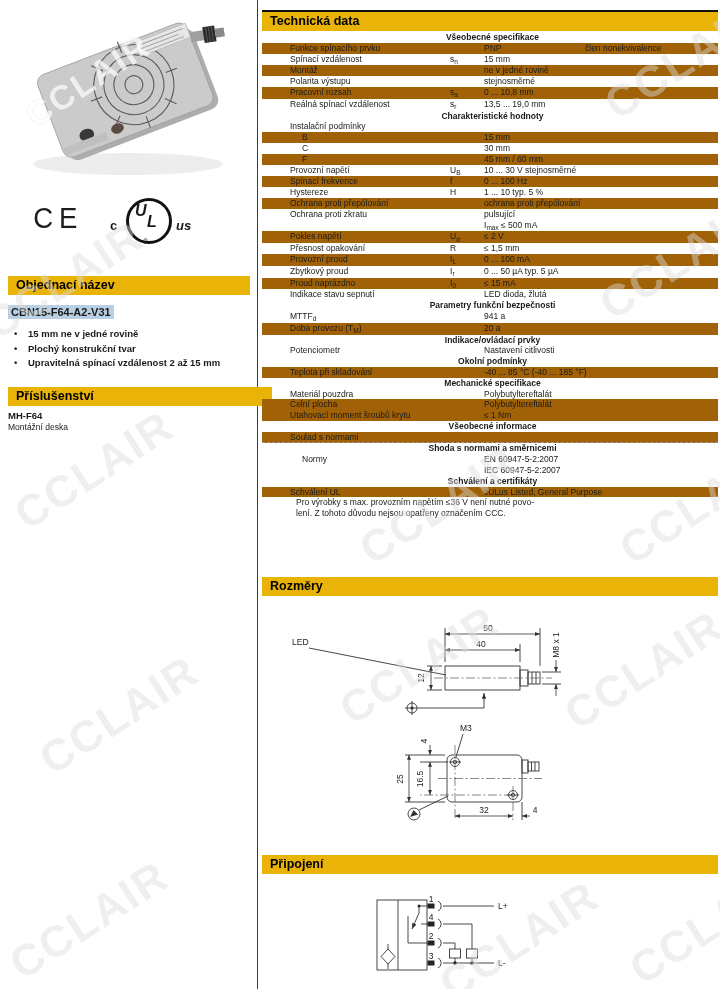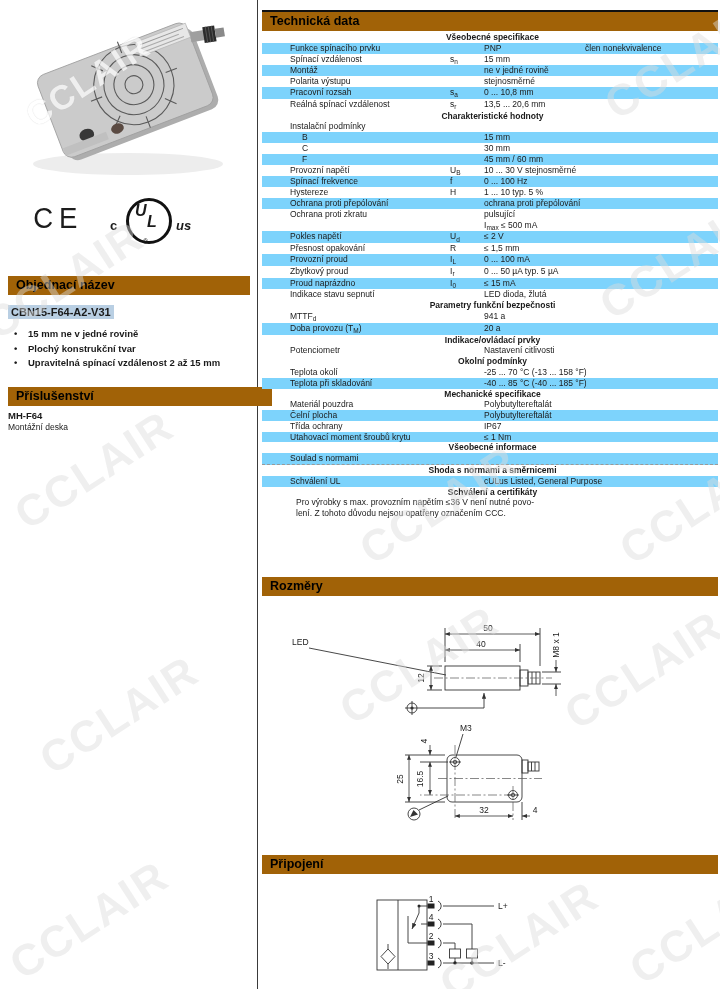--- a/index.html
+++ b/index.html
@@ -4,21 +4,21 @@
 <style>
   html,body{margin:0;padding:0;background:#fff;}
   #page{position:relative;width:720px;height:989px;background:#fff;overflow:hidden;
         font-family:"Liberation Sans",sans-serif;color:#1a1a1a;}
   .wm{position:absolute;font-size:44px;font-weight:bold;letter-spacing:2px;color:#dcdcdc;
       opacity:.45;transform:rotate(-33deg);z-index:6;pointer-events:none;white-space:nowrap;}
   .wm.photo-wm{font-size:34px;color:#ffffff;opacity:.7;text-shadow:0 0 1px #bbb;z-index:7;}
   
   #divider{position:absolute;left:257px;top:0;width:1px;height:989px;background:#3a3a3a;}
   
-  .bar{position:absolute;background:#a16207;height:19px;line-height:19px;font-weight:bold;
+  .bar{position:absolute;background:#eab308;height:19px;line-height:19px;font-weight:bold;
        font-size:12.5px;color:#000;}
   .bar.right{left:262px;width:456px;padding-left:0;}
   .bar span{padding-left:8px;}
   #tech-bar{top:10px;border-top:2px solid #111;}
   #dims-bar{top:577px;}
   #conn-bar{top:855px;}
   #order-bar{left:8px;top:276px;width:242px;}
   #acc-bar{left:8px;top:387px;width:264px;}
   
   #photo{position:absolute;left:8px;top:6px;width:244px;height:180px;background:#fff;}
@@ -36,21 +36,21 @@
                 background:#b9cfe3;padding:1px 3px;}
   #bullets{position:absolute;left:8px;top:328px;width:225px;}
   .bullet{position:relative;font-size:9.5px;font-weight:bold;line-height:12.5px;
           padding-left:20px;margin-bottom:2px;width:205px;}
   .bullet .dot{position:absolute;left:6px;top:0;}
   #acc-model{position:absolute;left:8px;top:410px;font-size:9.5px;font-weight:bold;}
   #acc-desc{position:absolute;left:8px;top:422px;font-size:8.5px;}
   
   #tech-rows{position:absolute;left:262px;top:32px;width:456px;}
   .trow{display:flex;min-height:10.8px;line-height:10.8px;font-size:8.5px;}
-  .trow.shaded{background:#7dd3fc;}
+  .trow.shaded{background:#a16207;}
   .trow.dashed{border-bottom:1px dashed #9a9a9a;}
   .trow.tsec{font-weight:bold;padding-left:5px;justify-content:center;}
   .lbl{width:188px;padding-left:28px;box-sizing:border-box;flex:none;}
   .lbl.ind2{padding-left:40px;}
   .sym{width:34px;flex:none;}
   .val{flex:1;position:relative;}
   .vline{display:block;position:relative;}
   .v2{position:absolute;left:101px;top:0;}
   .sub{font-size:6.5px;position:relative;top:2.5px;}
   
@@ -189,21 +189,21 @@
         <span class="lbl"><span>Pracovní rozsah</span></span>
         <span class="sym"><span>s</span><span class="sub">a</span></span>
         <span class="val">
           <span class="vline"><span>0 ... 10,8 mm</span></span>
         </span>
       </div>
       <div class="trow">
         <span class="lbl"><span>Reálná spínací vzdálenost</span></span>
         <span class="sym"><span>s</span><span class="sub">r</span></span>
         <span class="val">
-          <span class="vline"><span>13,5 ... 20,6 mm</span></span>
+          <span class="vline"><span>13,5 ... 19,0 mm</span></span>
         </span>
       </div>
       <div class="trow tsec">
         <span>Charakteristické hodnoty</span>
       </div>
       <div class="trow">
         <span class="lbl"><span>Instalační podmínky</span></span>
         <span class="sym"></span>
         <span class="val"></span>
       </div>
@@ -329,27 +329,20 @@
       <div class="trow">
         <span class="lbl"><span>Potenciometr</span></span>
         <span class="sym"></span>
         <span class="val">
           <span class="vline"><span>Nastavení citlivosti</span></span>
         </span>
       </div>
       <div class="trow tsec">
         <span>Okolní podmínky</span>
       </div>
-      <div class="trow">
-        <span class="lbl"><span>Teplota okolí</span></span>
-        <span class="sym"></span>
-        <span class="val">
-          <span class="vline"><span>-25 ... 70 °C (-13 ... 158 °F)</span></span>
-        </span>
-      </div>
       <div class="trow shaded">
         <span class="lbl"><span>Teplota při skladování</span></span>
         <span class="sym"></span>
         <span class="val">
           <span class="vline"><span>-40 ... 85 °C (-40 ... 185 °F)</span></span>
         </span>
       </div>
       <div class="trow tsec">
         <span>Mechanické specifikace</span>
       </div>
@@ -358,56 +351,57 @@
         <span class="sym"></span>
         <span class="val">
           <span class="vline"><span>Polybutyltereftalát</span></span>
         </span>
       </div>
       <div class="trow shaded">
         <span class="lbl"><span>Čelní plocha</span></span>
         <span class="sym"></span>
         <span class="val">
           <span class="vline"><span>Polybutyltereftalát</span></span>
-        </span>
-      </div>
-      <div class="trow">
-        <span class="lbl"><span>Třída ochrany</span></span>
-        <span class="sym"></span>
-        <span class="val">
-          <span class="vline"><span>IP67</span></span>
         </span>
       </div>
       <div class="trow shaded">
         <span class="lbl"><span>Utahovací moment šroubů krytu</span></span>
         <span class="sym"></span>
         <span class="val">
           <span class="vline"><span>≤ 1 Nm</span></span>
         </span>
       </div>
       <div class="trow tsec">
         <span>Všeobecné informace</span>
       </div>
       <div class="trow shaded dashed">
         <span class="lbl"><span>Soulad s normami</span></span>
         <span class="sym"></span>
         <span class="val"></span>
       </div>
       <div class="trow tsec">
         <span>Shoda s normami a směrnicemi</span>
       </div>
+      <div class="trow">
+        <span class="lbl ind2"><span>Normy</span></span>
+        <span class="sym"></span>
+        <span class="val">
+          <span class="vline"><span>EN 60947-5-2:2007</span></span>
+          <span class="vline"><span>IEC 60947-5-2:2007</span></span>
+        </span>
+      </div>
+      <div class="trow tsec">
+        <span>Schválení a certifikáty</span>
+      </div>
       <div class="trow shaded">
         <span class="lbl"><span>Schválení UL</span></span>
         <span class="sym"></span>
         <span class="val">
           <span class="vline"><span>cULus Listed, General Purpose</span></span>
         </span>
-      </div>
-      <div class="trow tsec">
-        <span>Schválení a certifikáty</span>
       </div>
       <div class="trow">
         <span class="sym"></span>
         <span class="val">
           <span class="vline"><span>Pro výrobky s max. provozním napětím ≤36 V není nutné povo-</span></span>
           <span class="vline"><span>lení. Z tohoto důvodu nejsou opatřeny označením CCC.</span></span>
         </span>
       </div>
     </div>
 

